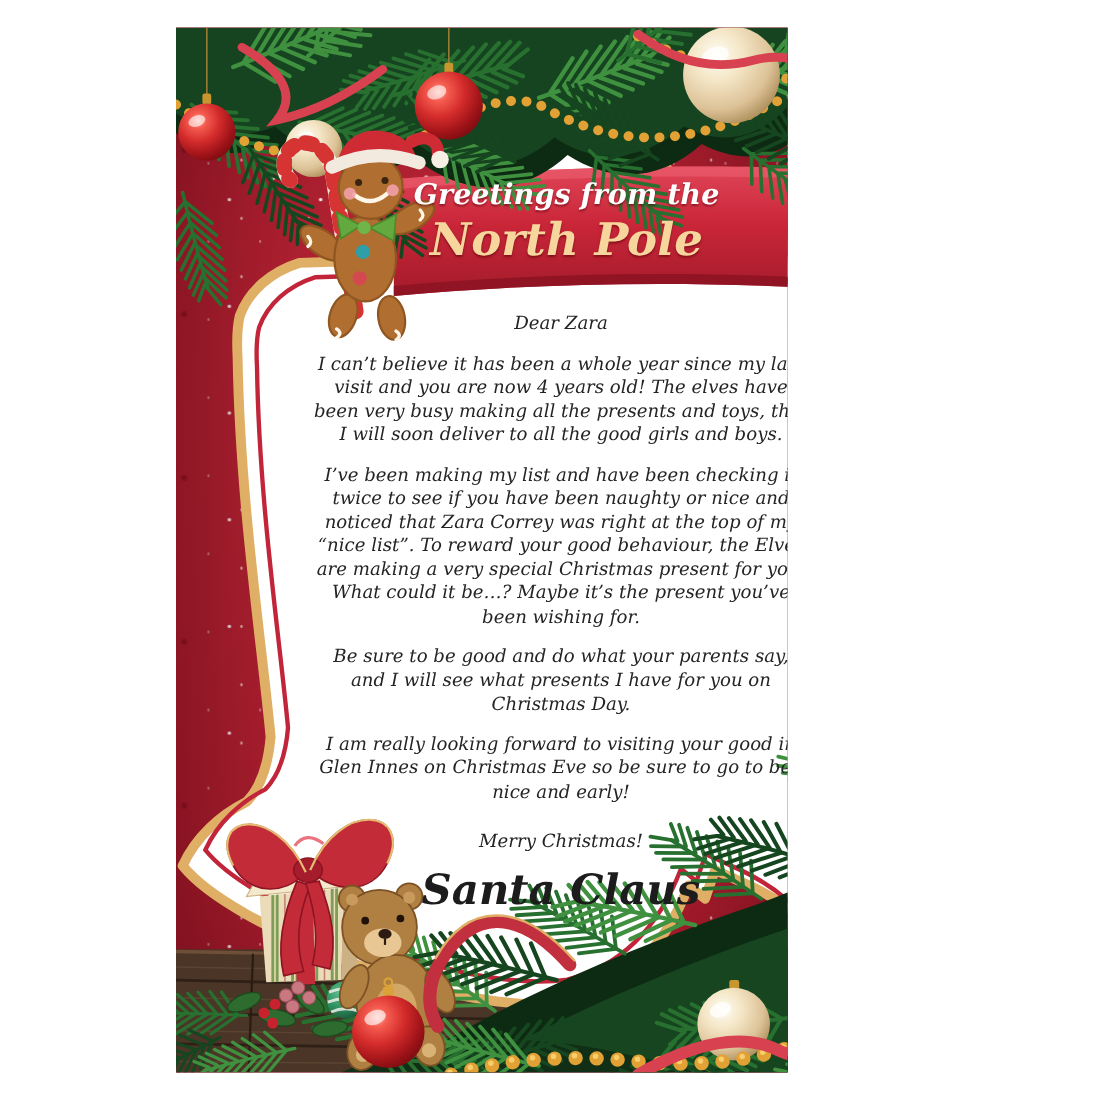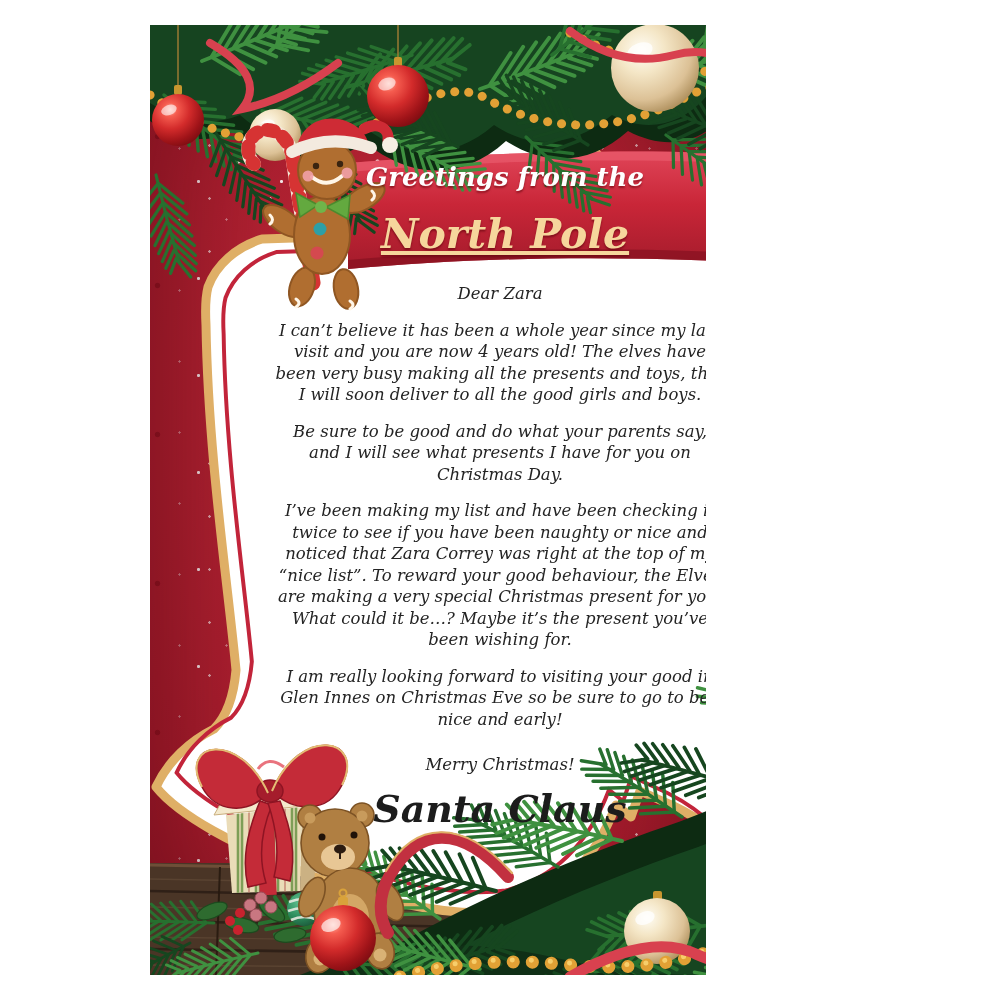--- a/index.html
+++ b/index.html
@@ -1,38 +1,38 @@
 <!DOCTYPE html>
 <html><head>
 <meta charset="utf-8">
 <style>
   html,body{margin:0;padding:0;background:#ffffff;}
   .page{position:relative;width:1000px;height:1000px;background:#ffffff;overflow:hidden;
         font-family:"Liberation Sans",sans-serif;}
-  .card{position:absolute;left:150px;top:25px;width:556px;height:950px;overflow:hidden;
+  .card{position:absolute;left:160px;top:25px;width:556px;height:950px;overflow:hidden;
     background-image:
       radial-gradient(circle, rgba(255,255,255,.95) 0 1.2px, transparent 1.9px),
       radial-gradient(circle, rgba(255,255,255,.65) 0 1px, transparent 1.5px),
       radial-gradient(circle, rgba(255,255,255,.45) 0 .9px, transparent 1.4px),
       radial-gradient(circle, rgba(255,255,255,.85) 0 1.7px, transparent 2.4px),
       radial-gradient(circle, rgba(120,10,22,.55) 0 2.2px, transparent 3.2px),
       radial-gradient(ellipse 120% 90% at 50% 42%, #C22A3A 0%, #AB1E2F 55%, #8E1525 88%, #7A1120 100%);
     background-size:83px 97px,61px 53px,47px 71px,139px 127px,167px 149px,100% 100%;
     background-position:7px 11px,29px 41px,53px 17px,19px 73px,91px 37px,0 0;}
   .vignette{position:absolute;inset:0;box-shadow:inset 0 0 150px 30px rgba(80,6,14,.55);z-index:1;}
   svg.art{position:absolute;inset:0;z-index:2;}
   .p1{stroke:#16461F}.p2{stroke:#27702F}.p3{stroke:#3F9140}
   .fan{fill:none;stroke-width:2.3;stroke-linecap:round;}
   .beads{stroke:#E2A135;stroke-dasharray:0.1 14;stroke-linecap:round;fill:none;stroke-width:9;}
   .beadsBig{stroke:#E2A135;stroke-dasharray:0.1 19;stroke-linecap:round;fill:none;stroke-width:13;}
   .beadHi{stroke:#F7CE6B;stroke-dasharray:0.1 19;stroke-linecap:round;fill:none;stroke-width:5;}
   .banner-text{position:absolute;left:190px;top:138px;width:330px;text-align:center;z-index:3;
      color:#ffffff;text-shadow:0 2px 2px rgba(90,0,10,.55);}
   .banner-line1{font:bold italic 26px/1.15 "DejaVu Serif",serif;}
-  .banner-line2{font:bold italic 41px/1.1 "DejaVu Serif",serif;color:#F6D69C;margin-top:19px;text-decoration:underline;}
+  .banner-line2{font:bold italic 41px/1.1 "DejaVu Serif",serif;color:#F6D69C;margin-top:3px;}
   .letter{position:absolute;left:125px;top:258px;width:450px;z-index:3;text-align:center;
      font:italic 16.5px/21.5px "DejaVu Serif",serif;color:#242424;}
   .letter p{margin:0 0 15px;font-style:italic;}
   .letter .closing{margin:24px 0 10px;}
   .letter .signature{font:bold italic 38px/1.2 "DejaVu Serif",serif;margin-top:4px;color:#1c1c1c;text-align:center;}
 </style>
 </head>
 <body>
 
 <div class="page">
@@ -351,20 +351,20 @@
   </svg>
 
   <div class="banner-text">
     <div class="banner-line1">Greetings from the</div>
     <div class="banner-line2">North Pole</div>
   </div>
 
   <div class="letter">
     <p class="salutation">Dear Zara</p>
     <p class="para">I can’t believe it has been a whole year since my last visit and you are now 4 years old! The elves have been very busy making all the presents and toys, that I will soon deliver to all the good girls and boys.</p>
+    <p class="para">I’ve been making my list and have been checking it twice to see if you have been naughty or nice and noticed that Zara Correy was right at the top of my “nice list”. To reward your good behaviour, the Elves are making a very special Christmas present for you. What could it be…? Maybe it’s the present you’ve been wishing for.</p>
     <p class="para">Be sure to be good and do what your parents say, and I will see what presents I have for you on Christmas Day.</p>
-    <p class="para">I’ve been making my list and have been checking it twice to see if you have been naughty or nice and noticed that Zara Correy was right at the top of my “nice list”. To reward your good behaviour, the Elves are making a very special Christmas present for you. What could it be…? Maybe it’s the present you’ve been wishing for.</p>
     <p class="para">I am really looking forward to visiting your good in Glen Innes on Christmas Eve so be sure to go to bed nice and early!</p>
     <p class="closing">Merry Christmas!</p>
     <p class="signature">Santa Claus</p>
   </div>
  </div>
 </div>
 
 </body></html>

